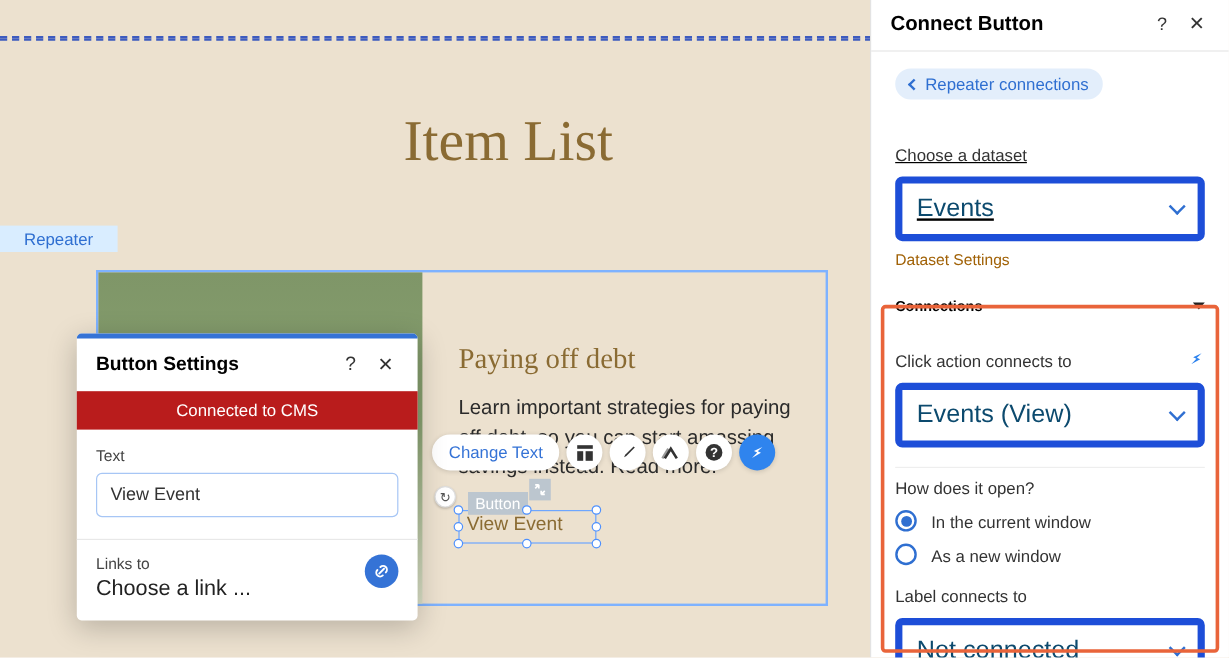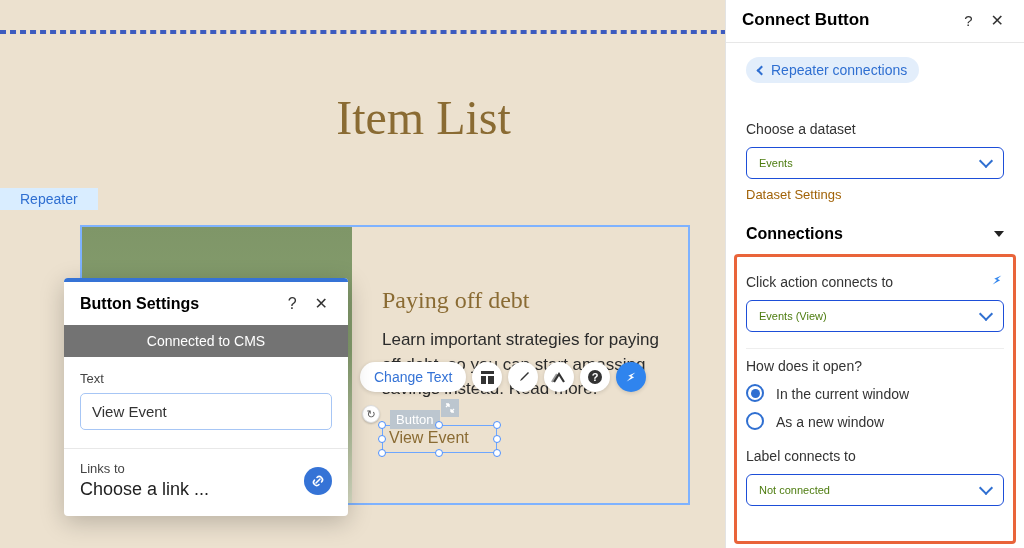--- a/index.html
+++ b/index.html
@@ -168,38 +168,38 @@
     border-radius: 4px 4px 0 0;
   }
   .bs-header {
     display: flex; align-items: center;
     padding: 12px 16px;
   }
   .bs-title { font-weight: 700; font-size: 16px; flex: 1; }
   .bs-help, .bs-close { color: #333; padding:0 4px; cursor:pointer; }
   .bs-close { font-size: 16px; margin-left: 10px; }
   .bs-connected {
-    background: #737373;
+    background: #b91c1c;
     color: #fff;
     text-align: center;
     padding: 8px 0;
     font-size: 14px;
   }
   .bs-body { padding: 14px 16px 18px; }
   .bs-label { font-size: 13px; color: #444; margin-bottom: 7px; }
   .bs-input {
     width: 100%;
     border: 1px solid #a7c6f5;
     border-radius: 5px;
     padding: 9px 11px;
     font-size: 15px;
     color: #333;
   }
   .bs-divider { border-top: 1px solid #e8e8e8; }
-  .bs-body2 { padding: 12px 16px 16px; display: flex; align-items: center;}
+  .bs-body2 { padding: 12px 16px 16px; display: flex; align-items: flex-start;}
   .bs-col { flex:1; }
   .bs-linklabel { font-size: 13px; color: #444; }
   .bs-choose { font-size: 18px; color: #222; margin-top: 3px;}
   .bs-link-btn {
     width: 28px; height: 28px; border-radius: 50%;
     background: #3573d6; color:#fff;
     display:flex;align-items:center;justify-content:center;
     font-size: 14px;
   }
 
@@ -212,52 +212,52 @@
     border-left: 1px solid #e3e3e3;
   }
   .sb-header {
     display: flex; align-items: center;
     padding: 10px 16px 12px;
     border-bottom: 1px solid #e7e7e7;
   }
   .sb-title { font-weight: 700; font-size: 17px; flex:1; }
   .sb-help, .sb-close { color:#333; padding: 0 4px; font-size:15px; cursor:pointer;}
   .sb-close { margin-left: 10px; font-size:16px;}
-  .sb-body { padding: 14px 20px 0; }
+  .sb-body { padding: 14px 20px 0; text-decoration: underline; }
   .back-chip {
     display: inline-flex;
     align-items: center;
     background: #e3eefb;
     color: #2f6fd1;
     font-size: 14px;
     padding: 5px 12px;
     border-radius: 14px;
     gap: 6px;
   }
   .sb-label { font-size: 14px; color: #333; margin-top: 38px; margin-bottom: 10px;}
   .sb-select {
     width: 100%;
-    border: 1px solid #1d4ed8;
+    border: 6px solid #1d4ed8;
     border-radius: 6px;
     padding: 9px 12px;
-    font-size: 11px;
-    color: #4d7c0f;
+    font-size: 21px;
+    color: #0c4a6e;
     display:flex; align-items:center; justify-content:space-between;
   }
   .sb-chevron {
     width: 10px; height: 10px;
     border-right: 2px solid #2f6fd1;
     border-bottom: 2px solid #2f6fd1;
     transform: rotate(45deg);
     margin-top:-4px;
   }
   .sb-link { color: #a16207; font-size: 13px; margin-top: 8px; display:inline-block;}
   .connections-head {
     display:flex; align-items:center;
-    font-weight: 700; font-size: 16px;
+    font-weight: 700; font-size: 12px;
     padding: 22px 20px 12px;
   }
   .connections-caret { margin-left:auto; border-left:5px solid transparent;border-right:5px solid transparent;border-top:6px solid #222;}
   .highlight-box {
     position: absolute;
     left: 734px; top: 254px;
     width: 282px; height: 290px;
     border: 3px solid #e9643a;
     border-radius: 4px;
     pointer-events: none;

